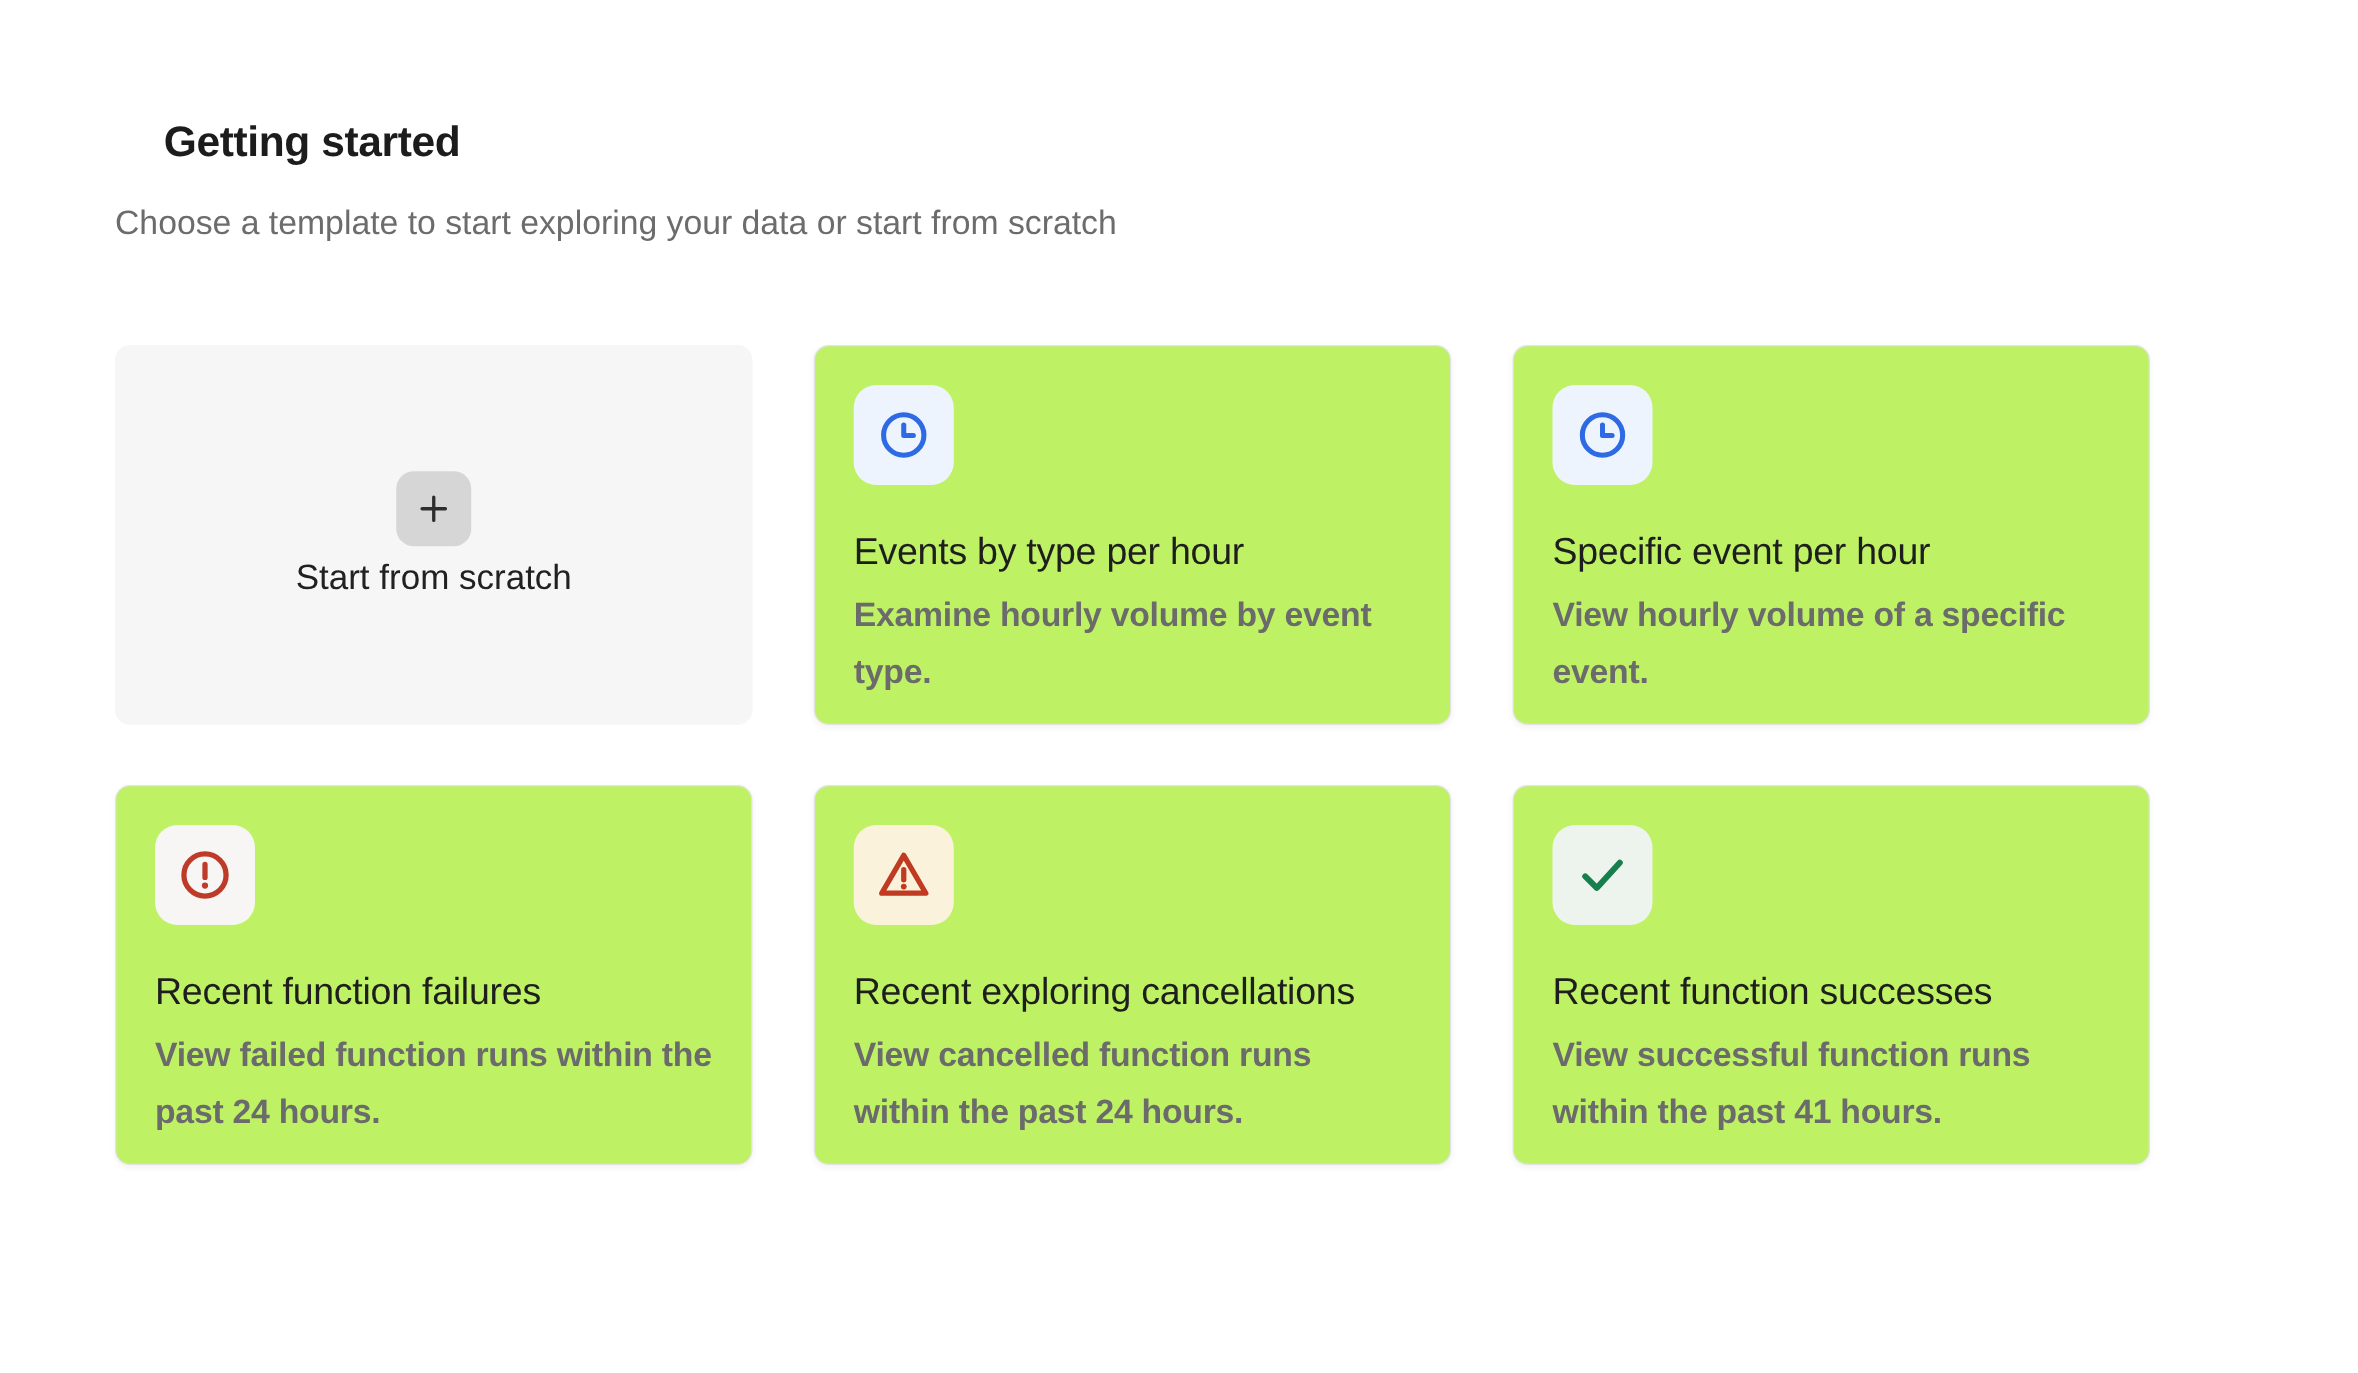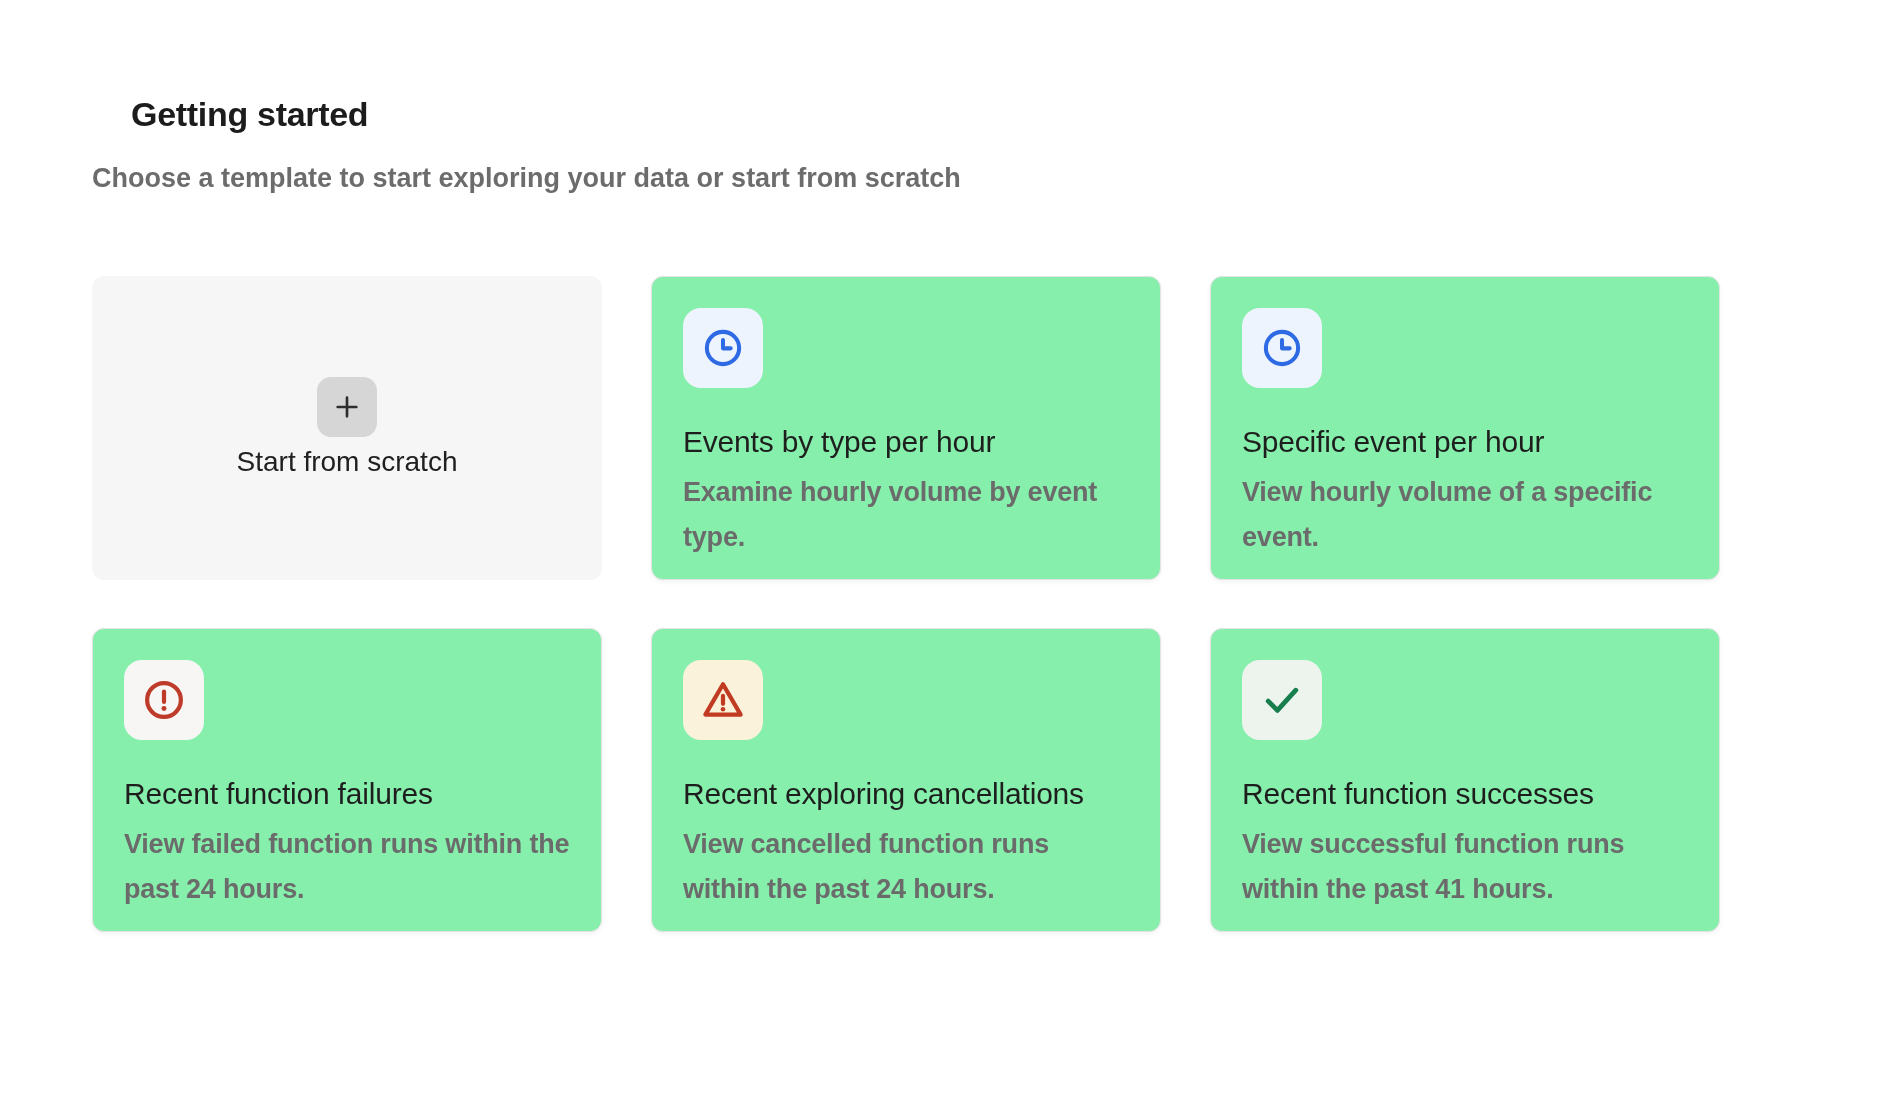--- a/index.html
+++ b/index.html
@@ -16,21 +16,21 @@
     line-height: 44px;
     font-weight: 600;
     letter-spacing: -0.3px;
     color: #1c1c1c;
     margin-left: 39px;
   }
   .page-subtitle {
     margin-top: 24px;
     font-size: 27px;
     line-height: 36px;
-    font-weight: 700;
+    font-weight: 400;
     color: #6c6c6c;
   }
 
   .grid {
     margin-top: 80px;
     display: grid;
     grid-template-columns: repeat(3, 510px);
     grid-auto-rows: 304px;
     column-gap: 49px;
     row-gap: 48px;
@@ -60,21 +60,21 @@
     justify-content: center;
     color: #2e2e2e;
   }
   .scratch-label {
     font-size: 28px;
     line-height: 34px;
     color: #212121;
   }
 
   .card.template {
-    background: #86efac;
+    background: #bef264;
     border: 1px solid #e3e3e3;
     box-shadow: 0 2px 5px rgba(0,0,0,0.05);
     padding: 31px 28px 0 31px;
   }
   .icon-badge {
     width: 80px;
     height: 80px;
     border-radius: 18px;
     display: flex;
     align-items: center;

